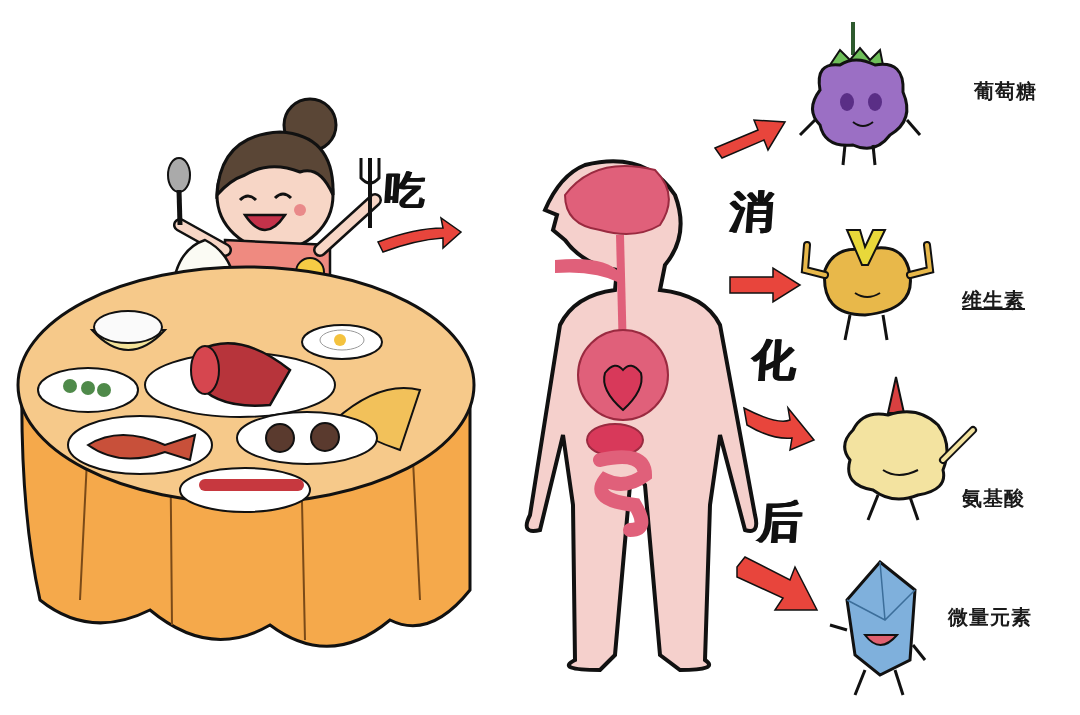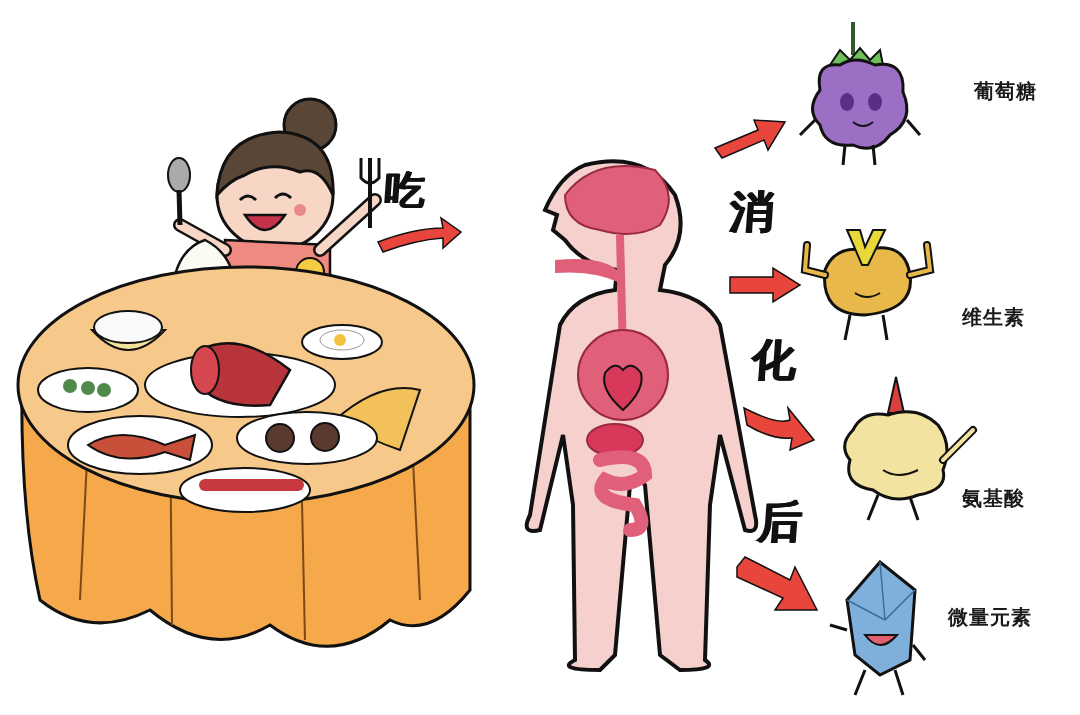--- a/index.html
+++ b/index.html
@@ -148,21 +148,21 @@
     <path d="M52 15 L65 15 L70 32 L78 15 L90 15 L73 50 L67 50 Z" fill="#e8d83a" stroke="#111" stroke-width="2"></path>
     <path d="M60 78 Q72 86 85 78" stroke="#111" stroke-width="2" fill="none"></path>
     <path d="M30 60 L10 55 L12 30" stroke="#111" stroke-width="8" fill="none" stroke-linecap="round"></path>
     <path d="M30 60 L10 55 L12 30" stroke="#e8b84a" stroke-width="4" fill="none" stroke-linecap="round"></path>
     <path d="M115 60 L135 55 L132 30" stroke="#111" stroke-width="8" fill="none" stroke-linecap="round"></path>
     <path d="M115 60 L135 55 L132 30" stroke="#e8b84a" stroke-width="4" fill="none" stroke-linecap="round"></path>
     <line x1="55" y1="100" x2="50" y2="125" stroke="#111" stroke-width="3"></line>
       <line x1="88" y1="100" x2="92" y2="125" stroke="#111" stroke-width="3"></line>
   </svg>
 </div>
-<div class="label" style="left:962px;top:304px;">维生素</div>
+<div class="label" style="left:962px;top:287px;text-decoration:underline;">维生素</div>
 
 <div class="abs" style="left:838px;top:375px;">
   <svg width="160" height="150" viewBox="0 0 160 150">
     <path d="M50 38 L58 2 L66 38 Z" fill="#d94040" stroke="#111" stroke-width="2"></path>
     <path d="M15 55 Q25 35 50 40 Q80 30 100 50 Q115 70 105 95 Q110 115 80 120 Q55 130 35 115 Q5 110 12 85 Q0 70 15 55 Z" fill="#f3e3a0" stroke="#111" stroke-width="3"></path>
     <path d="M45 95 Q60 105 80 95" stroke="#111" stroke-width="2" fill="none"></path>
     <path d="M105 85 L135 55" stroke="#111" stroke-width="8" stroke-linecap="round"></path>
     <path d="M105 85 L135 55" stroke="#f3e3a0" stroke-width="4" stroke-linecap="round"></path>
     <line x1="40" y1="120" x2="30" y2="145" stroke="#111" stroke-width="3"></line>
       <line x1="72" y1="122" x2="80" y2="145" stroke="#111" stroke-width="3"></line>

